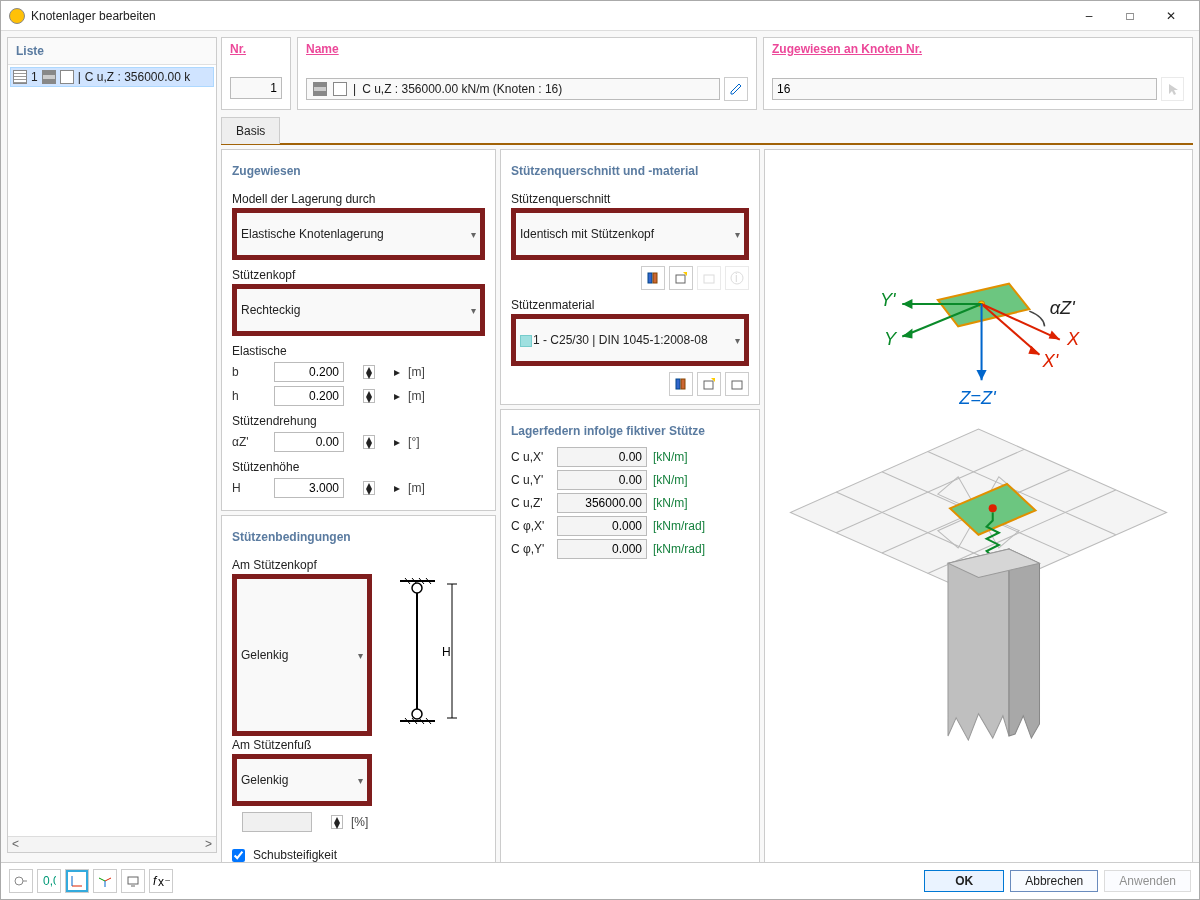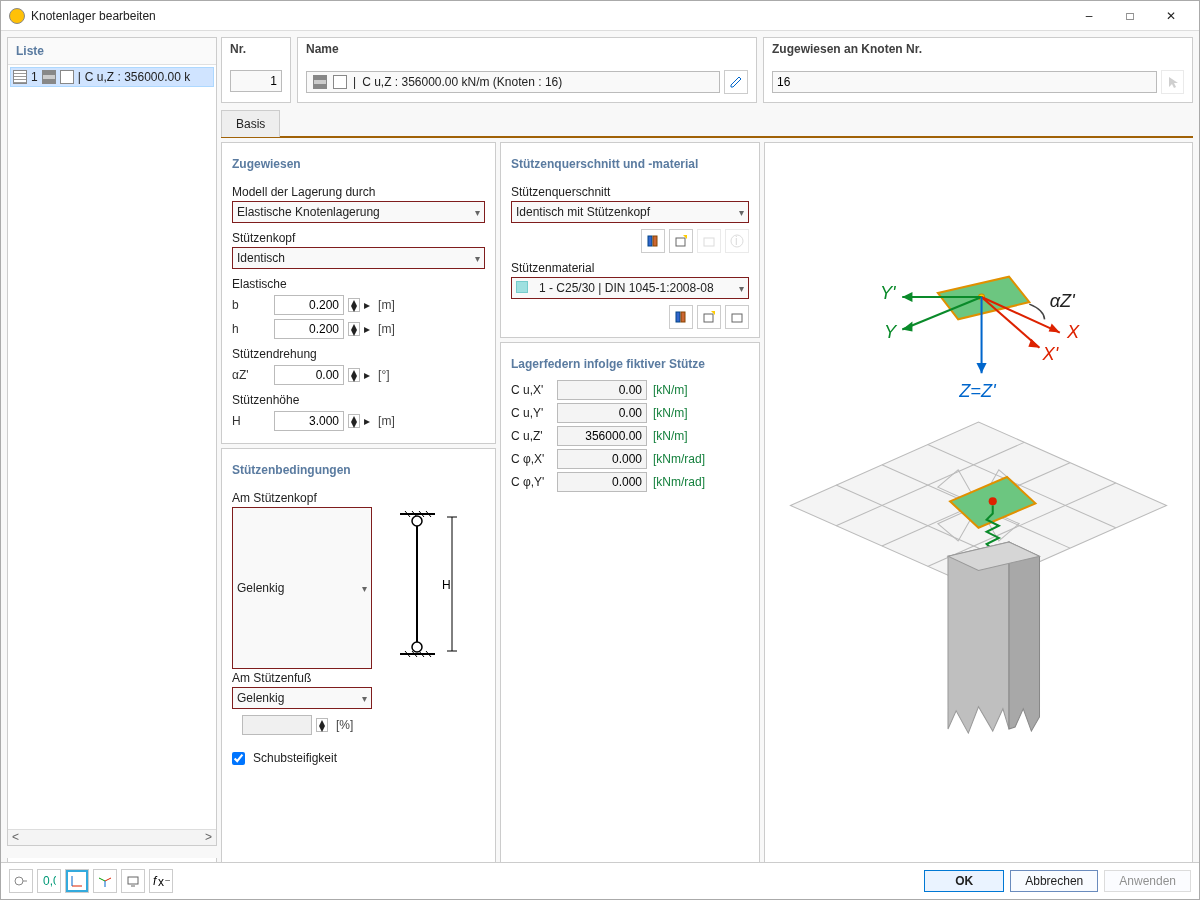--- a/index.html
+++ b/index.html
@@ -22,39 +22,39 @@
 .scroll-h { display: flex; justify-content: space-between; border-top: 1px solid #ddd; padding: 0 4px; height: 16px; align-items: center; color: #666; background: #f4f4f4; }
 .left-toolbar { display: flex; align-items: center; gap: 4px; padding: 4px; border: 1px solid #ccc; border-top: none; background: #fff; justify-content: space-between; }
 .left-toolbar .grp { display: flex; gap: 2px; }
 .icon-btn { width: 24px; height: 24px; border: 1px solid #ccc; background: #fff; display: flex; align-items: center; justify-content: center; }
 .icon-btn.disabled { opacity: 0.4; }
 .icon-btn.red { color: #d00; font-weight: bold; border: none; }
 
 .right-col { display: flex; flex-direction: column; gap: 4px; }
 .top-row { display: grid; grid-template-columns: 70px 1fr 430px; gap: 6px; }
 .field-box { background: #fff; border: 1px solid #ccc; padding: 4px 8px 8px; }
-.field-box .lbl { color: #404040; font-weight: 600; margin-bottom: 14px; display: block; }
+.field-box .lbl { color: #ec4899; font-weight: 600; margin-bottom: 21px; display: block; text-decoration: underline; }
 .small-input { width: 100%; border: 1px solid #bbb; padding: 3px 4px; background: #f9f9f9; text-align: right; }
 .name-input { display: flex; gap: 4px; align-items: center; }
 .name-input .txt { flex: 1; border: 1px solid #bbb; padding: 3px 6px; background: #f9f9f9; display: flex; gap: 6px; align-items: center; }
 
 .tabs { display: flex; gap: 0; border-bottom: 2px solid #a16207; margin-top: 2px; }
 .tab { padding: 6px 14px; border: 1px solid #ccc; border-bottom: none; background: #eee; margin-right: -1px; position: relative; top: 1px; }
 .tab.active { background: #fff; color: #111; }
 
 .content-grid { flex: 1; display: grid; grid-template-columns: 275px 260px 1fr; gap: 4px; overflow: hidden; }
 .content-col { display: flex; flex-direction: column; gap: 4px; }
 .card { background: #fff; border: 1px solid #ccc; padding: 8px 10px; }
 .card.flex1 { flex: 1; }
 .form-row { display: flex; align-items: center; gap: 8px; margin: 4px 0; }
 .form-row label { width: 24px; color: #333; }
-select, .fake-select { width: 100%; border: 1px solid #7f1d1d; padding: 3px 4px; background: #fff; position: relative; }
+select, .fake-select { width: 100%; border: 5px solid #7f1d1d; padding: 14px 4px; background: #fff; position: relative; }
 .fake-select { display: flex; justify-content: space-between; align-items: center; background: #f9f9f9; }
 .fake-select .chev { color: #666; font-size: 10px; }
-.num-input { display: flex; align-items: center; gap: 4px; padding-left: 10px; }
+.num-input { display: flex; align-items: center; gap: 19px; padding-left: 10px; }
 .num-input input { width: 70px; border: 1px solid #bbb; padding: 2px 4px; text-align: right; }
 .spin { display: flex; flex-direction: column; font-size: 7px; line-height: 6px; border: 1px solid #bbb; }
 .spin span { padding: 0 2px; }
 .unit { color: #444; }
 .subhead { font-size: 12px; margin-top: 8px; margin-bottom: 2px; }
 .icon-row { display: flex; gap: 4px; justify-content: flex-end; margin-top: 6px; }
 .spring-row { display: grid; grid-template-columns: 40px 90px 1fr; align-items: center; gap: 6px; margin: 3px 0; }
 .spring-row input { width: 100%; border: 1px solid #bbb; padding: 2px 4px; text-align: right; background: #f4f4f4; }
 .spring-row .unit { color: #15803d; }
 
@@ -185,21 +185,21 @@
         <div class="content-col">
           <div class="card">
             <div class="section-header">Zugewiesen</div>
             <div class="subhead">Modell der Lagerung durch</div>
             <div class="fake-select">
               <span>Elastische Knotenlagerung</span>
               <span class="chev">▾</span>
             </div>
             <div class="subhead">Stützenkopf</div>
             <div class="fake-select">
-              <span>Identisch</span>
+              <span>Rechteckig</span>
               <span class="chev">▾</span>
             </div>
             <div class="subhead">Elastische</div>
             <div class="form-row">
               <label>b</label>
               <div class="num-input">
                   <input value="0.200" style="">
                   <div class="spin">
                     <span>▴</span>
                     <span>▾</span>
@@ -326,21 +326,21 @@
                 </div>
               <div class="icon-btn disabled">
                   <svg width="14" height="14">
                     <circle cx="7" cy="7" r="6" fill="none" stroke="#aaa"></circle>
                     <text x="5" y="11" font-size="10" fill="#aaa">i</text>
                   </svg>
                 </div>
             </div>
             <div class="subhead">Stützenmaterial</div>
             <div class="fake-select">
-              <span style="display:flex;gap:11px;align-items:flex-start">
+              <span style="display:flex;gap:1px;align-items:flex-end">
                   <span style="width:12px;height:12px;background:#9fe0e0;border:1px solid #7cc"></span>
                   <span>1 - C25/30 | DIN 1045-1:2008-08</span>
                 </span>
               <span class="chev">▾</span>
             </div>
             <div class="icon-row">
               <div class="icon-btn">
                   <svg width="14" height="14">
                     <rect x="2" y="2" width="4" height="10" fill="#36c" stroke="#048"></rect>
                     <rect x="7" y="2" width="4" height="10" fill="#c63" stroke="#840"></rect>

